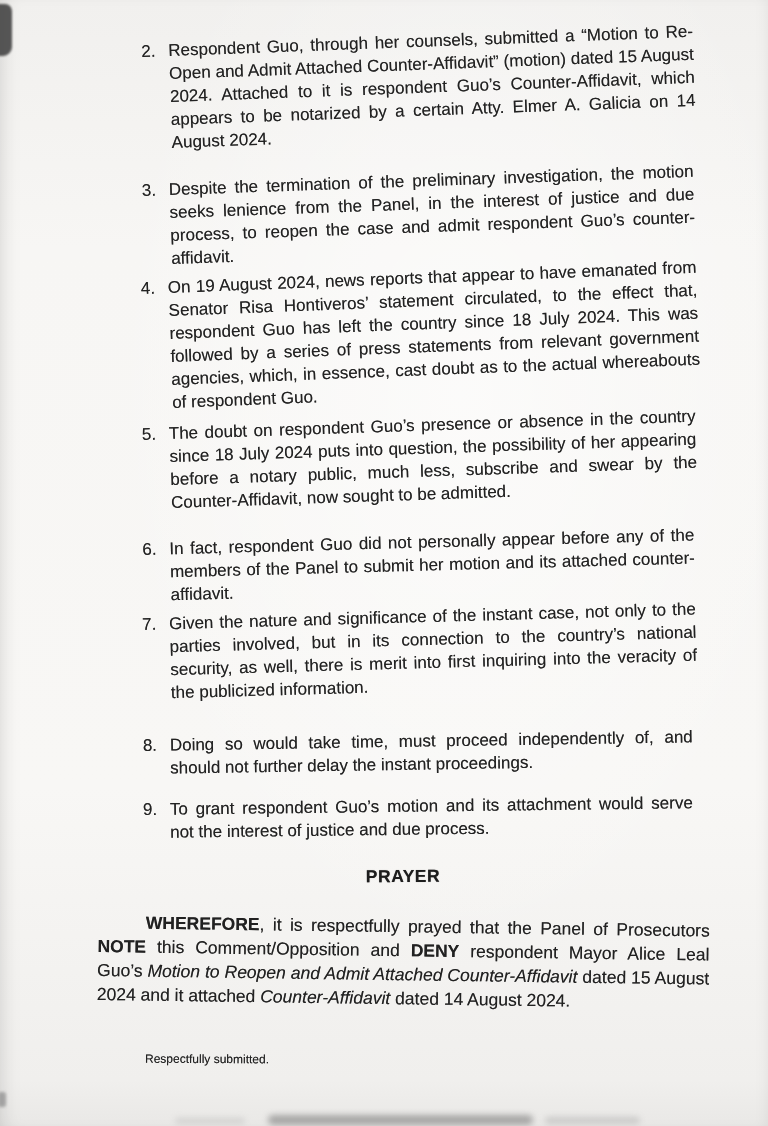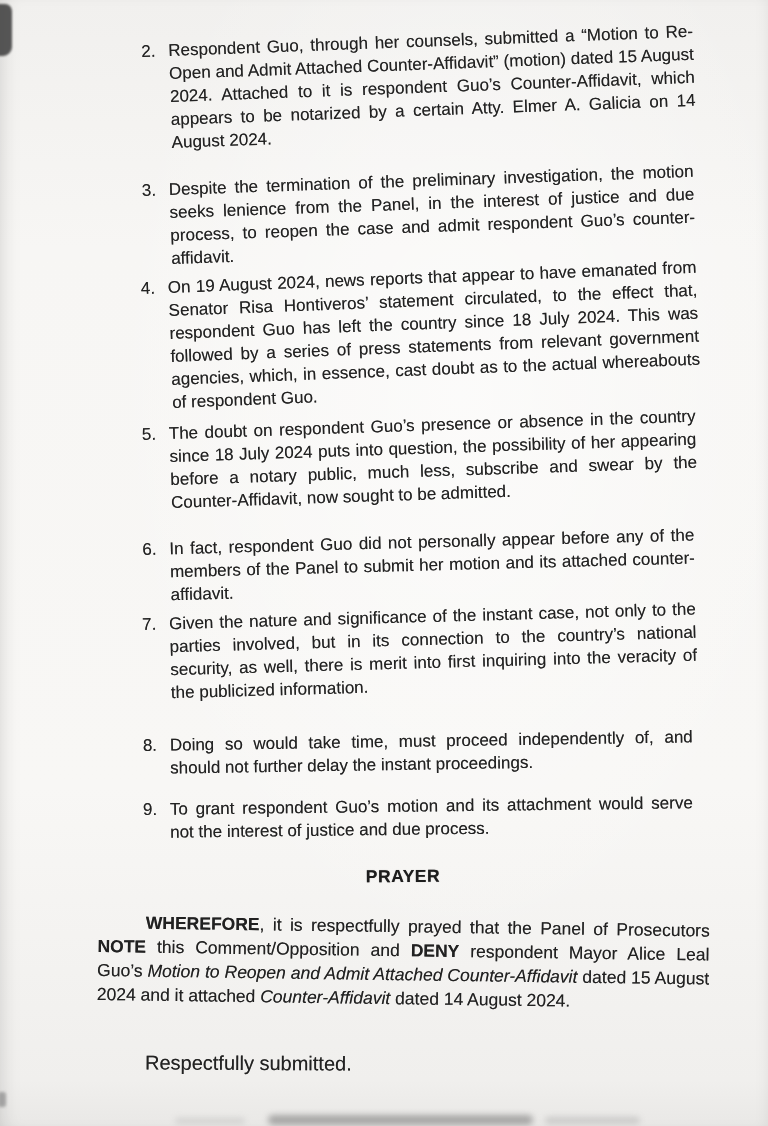--- a/index.html
+++ b/index.html
@@ -37,21 +37,21 @@
     position:absolute;left:98px;top:910px;width:612px;
     font-size:17.5px;line-height:24px;text-align:justify;
     color:#212121;text-shadow:0 0 0.6px rgba(30,30,30,0.55);
     text-indent:48px;
     transform:rotate(0.8deg);transform-origin:0 0;
   }
   .seg-bold{font-weight:bold;}
   .seg-italic{font-style:italic;}
   .closing{
     position:absolute;left:145px;top:1052px;
-    font-size:20px;color:#222;
+    font-size:12px;color:#222;
     text-shadow:0 0 0.6px rgba(30,30,30,0.55);
     transform:rotate(0.3deg);
   }
   
   .t2{transform:rotate(-2.1deg);}
   .t3{transform:rotate(-2.0deg);}
   .t4{transform:rotate(-2.2deg);}
   .t5{transform:rotate(-1.9deg);}
   .t6{transform:rotate(-1.5deg);}
   .t7{transform:rotate(-1.6deg);}

